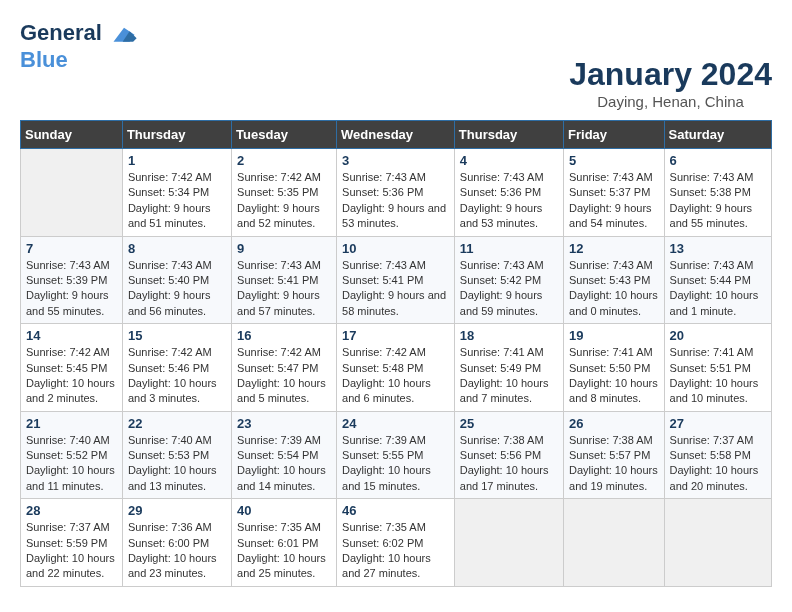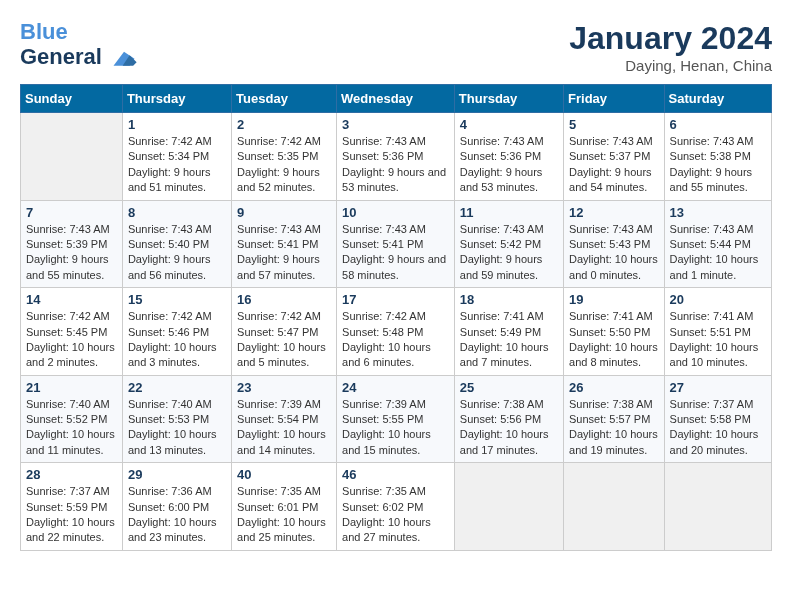--- a/index.html
+++ b/index.html
@@ -28,38 +28,39 @@
     }
     .logo-text span {
       color: #4a90d9;
     }
     .logo-icon {
       width: 28px;
       height: 28px;
       margin-left: 2px;
     }
     .title-block {
-      text-align: right;
+      text-align: center;
+      margin-top: 36px;
     }
     .month-title {
       font-size: 32px;
       font-weight: bold;
       color: #1a3a5c;
     }
     .subtitle {
       font-size: 15px;
       color: #555;
     }
     table {
       width: 100%;
       border-collapse: collapse;
       font-size: 11px;
     }
     thead th {
-      background-color: #0369a1;
+      background-color: #404040;
       color: #fff;
       padding: 6px 4px;
       text-align: left;
       font-size: 13px;
       font-weight: bold;
       border: 1px solid #2e6da4;
     }
     tbody td {
       border: 1px solid #ccc;
       vertical-align: top;
@@ -84,28 +85,28 @@
     .empty-cell {
       background-color: #f0f0f0 !important;
     }
   </style>
 </head>
 <body>
 
 <div class="header">
   <div class="logo">
     <div>
-      <div class="logo-text"><span>Blue</span></div>
       <div class="logo-text">
         General
         <svg class="logo-icon" viewBox="0 0 40 28" style="display:inline-block;vertical-align:middle;">
           <polygon points="5,25 20,5 35,15 28,25" fill="#4a90d9"></polygon>
           <polygon points="18,25 28,10 38,20 33,25" fill="#2e6da4"></polygon>
         </svg>
       </div>
+      <div class="logo-text"><span>Blue</span></div>
     </div>
   </div>
   <div class="title-block">
     <div class="month-title">January 2024</div>
     <div class="subtitle">Daying, Henan, China</div>
   </div>
 </div>
 
 <table>
   <thead>

